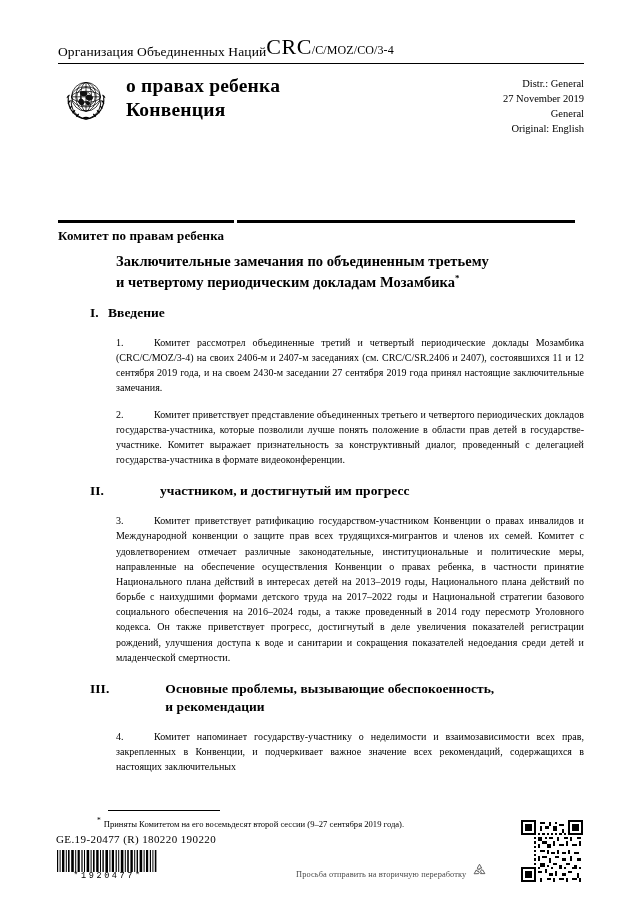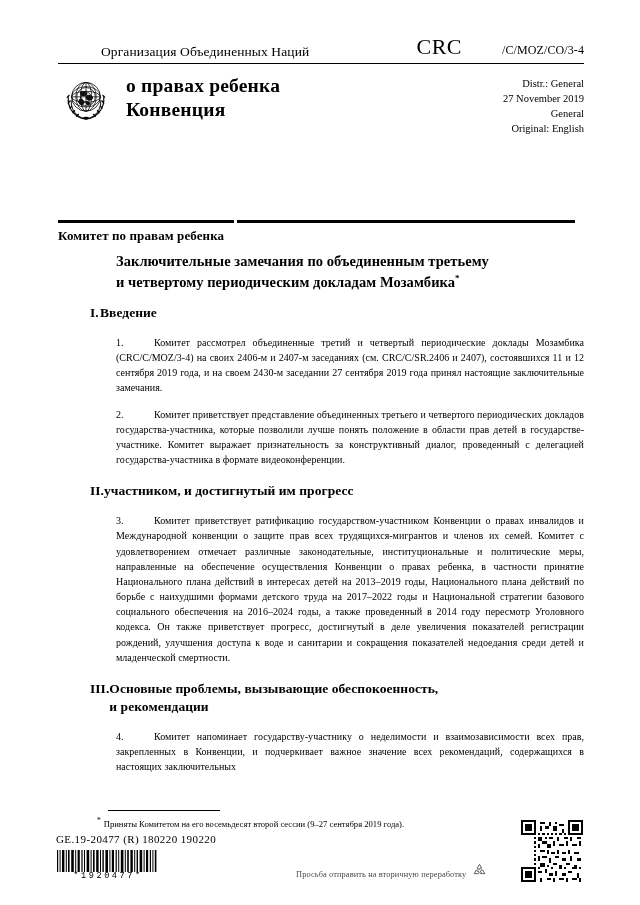--- a/index.html
+++ b/index.html
@@ -20,34 +20,31 @@
   
   .header {
     position: absolute;
     left: 58px;
     top: 34px;
     width: 526px;
   }
   .header-top {
     display: flex;
     align-items: flex-end;
-    justify-content: space-between;
     padding-bottom: 3px;
-    margin-left: 43px;
   }
   .org-name {
     font-size: 13.5px;
     letter-spacing: 0.1px;
     line-height: 1.1;
   }
   .symbol-block {
     display: flex;
     align-items: baseline;
     white-space: nowrap;
-    gap: 40px;
   }
   .symbol-main {
     font-size: 22px;
     letter-spacing: 0.5px;
   }
   .symbol-sub {
     font-size: 12px;
     letter-spacing: 0.1px;
   }
   .rule-top {
@@ -141,36 +138,36 @@
     font-size: 13.5px;
     line-height: 1.32;
     letter-spacing: 0.05px;
     margin-bottom: 13px;
   }
   .sec-num {
     flex: 0 0 42px;
     padding-left: 32px;
     box-sizing: border-box;
   }
-  .sec-text { flex: 1 1 auto; }
+  .sec-text { flex: 1 1 auto; margin-left: 8px; }
 
   .para {
     font-size: 10px;
     line-height: 1.52;
     text-align: justify;
     margin: 0 0 11px 0;
     padding-left: 58px;
     letter-spacing: 0.02px;
   }
   .para .pnum {
     display: inline-block;
     width: 38px;
     text-indent: 0;
   }
-  .gap-before { margin-top: 15px; }
+  .gap-before { margin-top: 15px; gap: 48px; }
 
   
   .fn-rule {
     position: absolute;
     left: 108px;
     top: 810px;
     width: 112px;
     border: 0;
     border-top: 1px solid #000;
     margin: 0;

